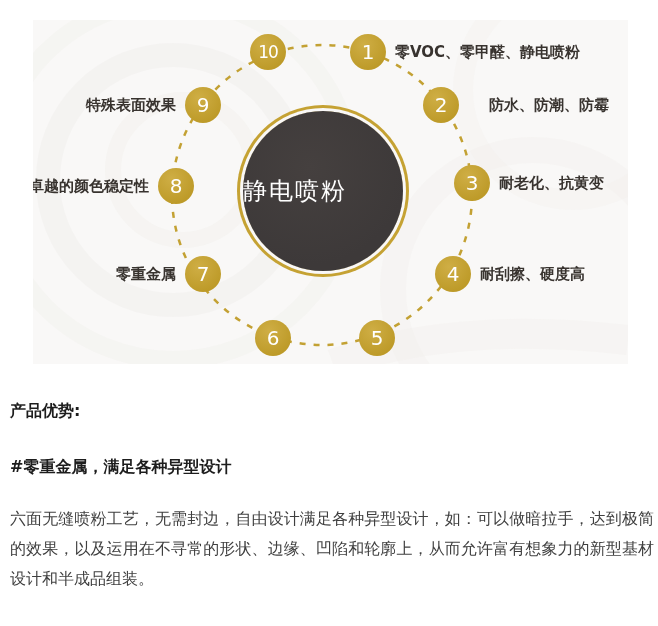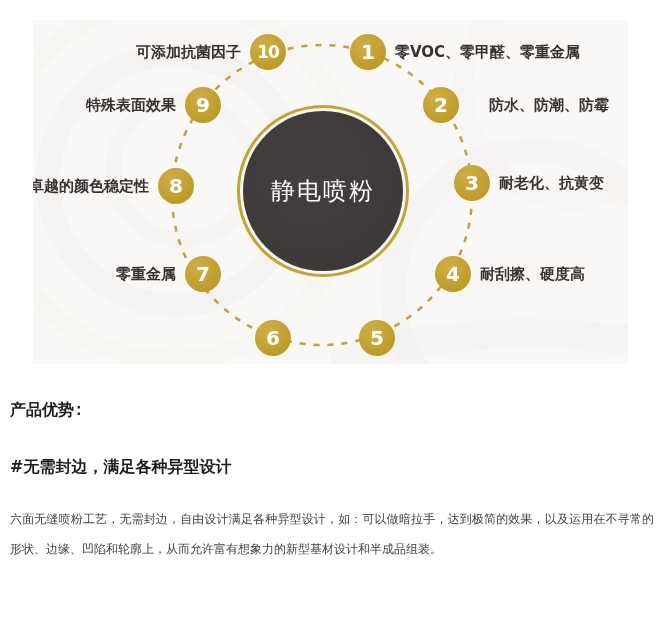--- a/index.html
+++ b/index.html
@@ -16,32 +16,32 @@
     background:#f9f8f7;overflow:hidden;
   }
   .bgdeco{position:absolute;left:0;top:0;pointer-events:none;}
   .ring{position:absolute;left:0;top:0;}
 
   .center-circle{
     position:absolute;left:210px;top:91px;width:160px;height:160px;
     border-radius:50%;
     background:radial-gradient(circle at 42% 35%, #45403f 0%, #3d3939 70%);
     box-shadow:0 0 0 3px #f9f8f7, 0 0 0 6px #c5a233;
-    display:flex;flex-direction:column;align-items:center;justify-content:center;
+    display:flex;flex-direction:column;align-items:flex-start;justify-content:center;
   }
   .center-circle .ct{
     color:#ffffff;font-size:24px;line-height:36px;letter-spacing:2px;
     font-weight:400;white-space:nowrap;
   }
 
   .badge{
     position:absolute;width:36px;height:36px;border-radius:50%;
     background:radial-gradient(circle at 38% 30%, #cfae45 0%, #bd9a28 75%);
     color:#ffffff;display:flex;align-items:center;justify-content:center;
-    font-size:20px;font-weight:700;line-height:1;
+    font-size:20px;font-weight:400;line-height:1;
   }
   .b1 {left:317px;top:14px;}
   .b2 {left:390px;top:67px;}
   .b3 {left:421px;top:145px;}
   .b4 {left:402px;top:236px;}
   .b5 {left:326px;top:300px;}
   .b6 {left:222px;top:300px;}
   .b7 {left:152px;top:236px;}
   .b8 {left:125px;top:148px;}
   .b9 {left:152px;top:67px;}
@@ -57,24 +57,24 @@
   .l4 {left:447px;top:236px;}
   .l5 {left:371px;top:300px;}
   .l6 {right:382px;top:300px;}
   .l7 {right:452px;top:236px;}
   .l8 {right:479px;top:148px;}
   .l9 {right:452px;top:67px;}
   .l10{right:387px;top:14px;}
 
   
   .content{position:absolute;left:10px;top:400px;width:644px;color:#1d1d1d;}
-  .h1{font-size:16px;font-weight:700;margin:0;line-height:22px;font-family:Liberation Mono, monospace;}
+  .h1{font-size:16px;font-weight:700;margin:0;line-height:22px;}
   .h2{font-size:16px;font-weight:700;margin:34px 0 0;line-height:22px;}
   .para{
-    font-size:12px;font-weight:400;color:#3f3f3f;margin:26px 0 0;
+    font-size:16px;font-weight:400;color:#3f3f3f;margin:26px 0 0;
     line-height:30px;text-align:justify;word-break:break-all;
   }
 </style>
 </head>
 <body>
 
 <div class="page">
 
   <div class="hero">
 
@@ -101,30 +101,29 @@
     <div class="badge b2">2</div>
     <div class="badge b3">3</div>
     <div class="badge b4">4</div>
     <div class="badge b5">5</div>
     <div class="badge b6">6</div>
     <div class="badge b7">7</div>
     <div class="badge b8">8</div>
     <div class="badge b9">9</div>
     <div class="badge b10">10</div>
 
-    <div class="lab l1">零VOC、零甲醛、零重金属</div>
+    <div class="lab l1">零VOC、零甲醛、静电喷粉</div>
     <div class="lab l2">防水、防潮、防霉</div>
     <div class="lab l4">耐刮擦、硬度高</div>
     <div class="lab l3">耐老化、抗黄变</div>
     <div class="lab l7">零重金属</div>
     <div class="lab l9">特殊表面效果</div>
     <div class="lab l8">卓越的颜色稳定性</div>
-    <div class="lab l10">可添加抗菌因子</div>
 
   </div>
 
   <div class="content">
     <p class="h1">产品优势:</p>
-    <p class="h2">#无需封边，满足各种异型设计</p>
+    <p class="h2">#零重金属，满足各种异型设计</p>
     <p class="para">六面无缝喷粉工艺，无需封边，自由设计满足各种异型设计，如：可以做暗拉手，达到极简的效果，以及运用在不寻常的形状、边缘、凹陷和轮廓上，从而允许富有想象力的新型基材设计和半成品组装。</p>
   </div>
 
 </div>
 
 </body></html>

